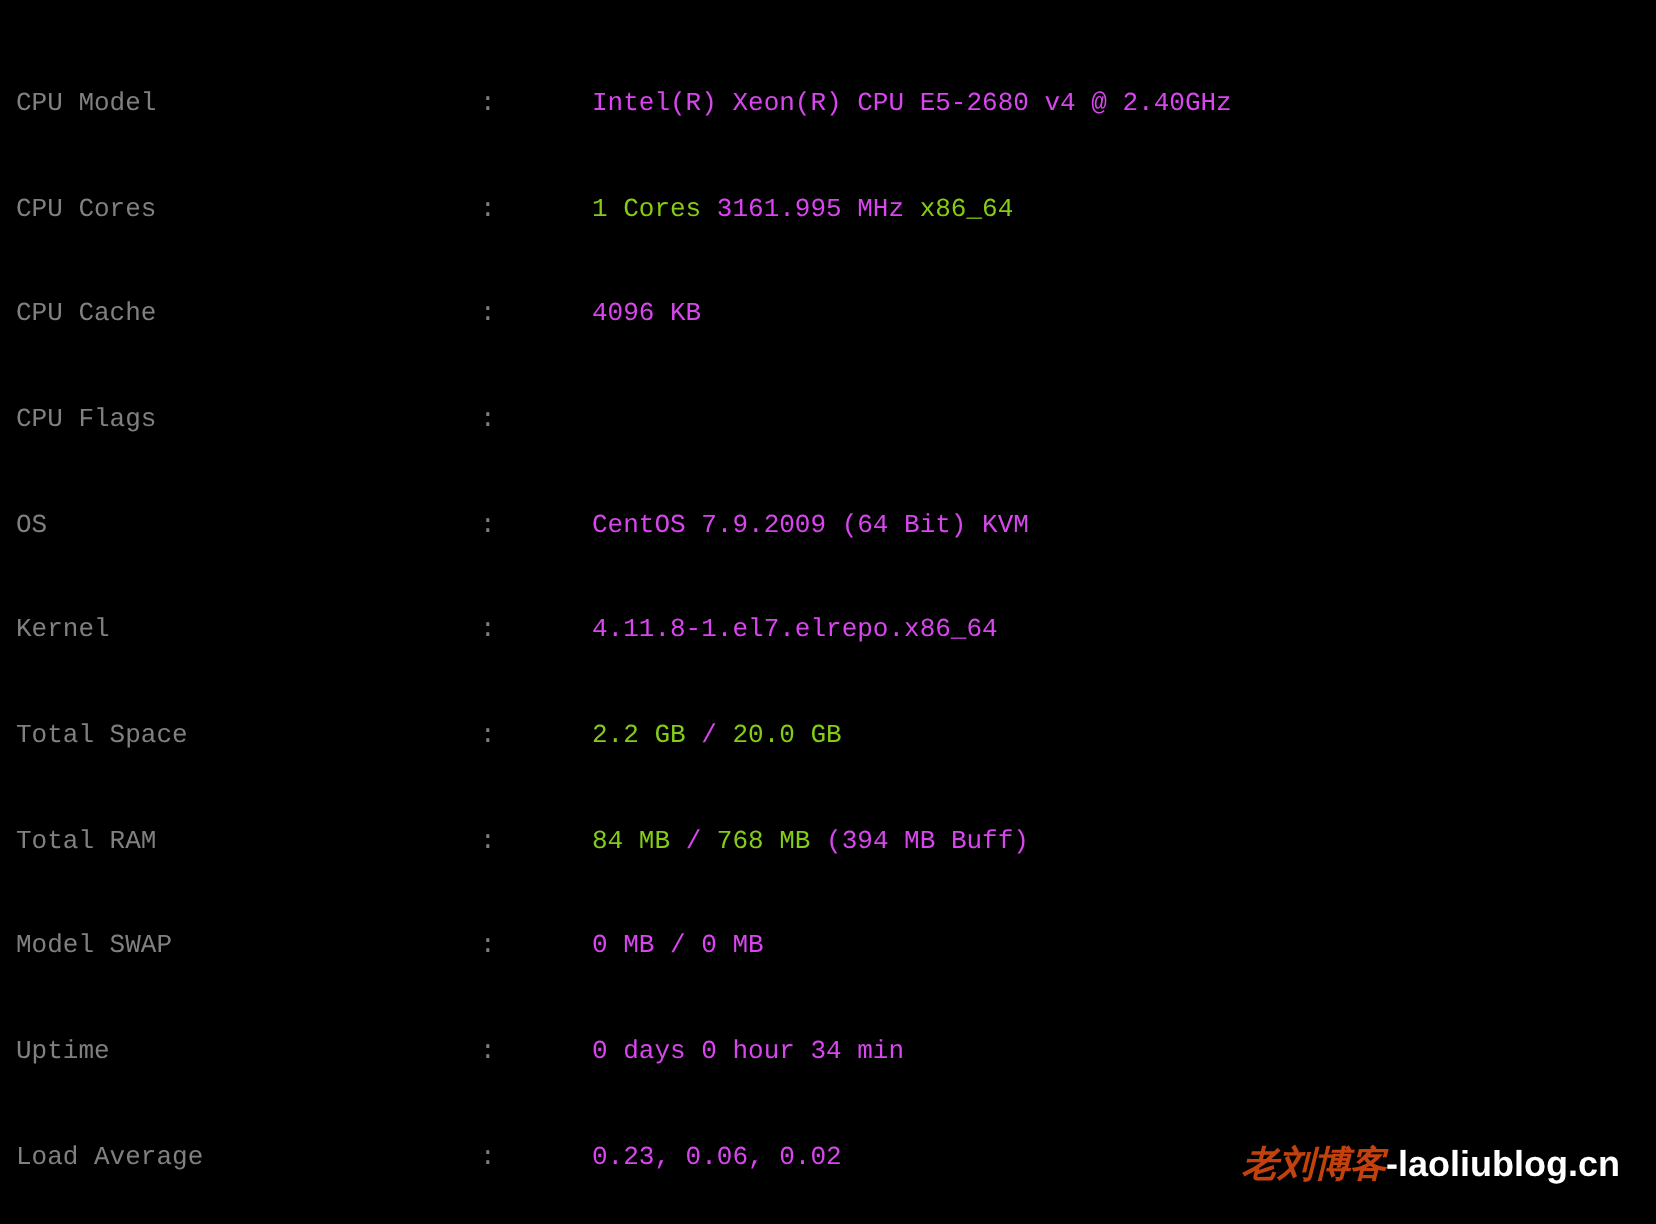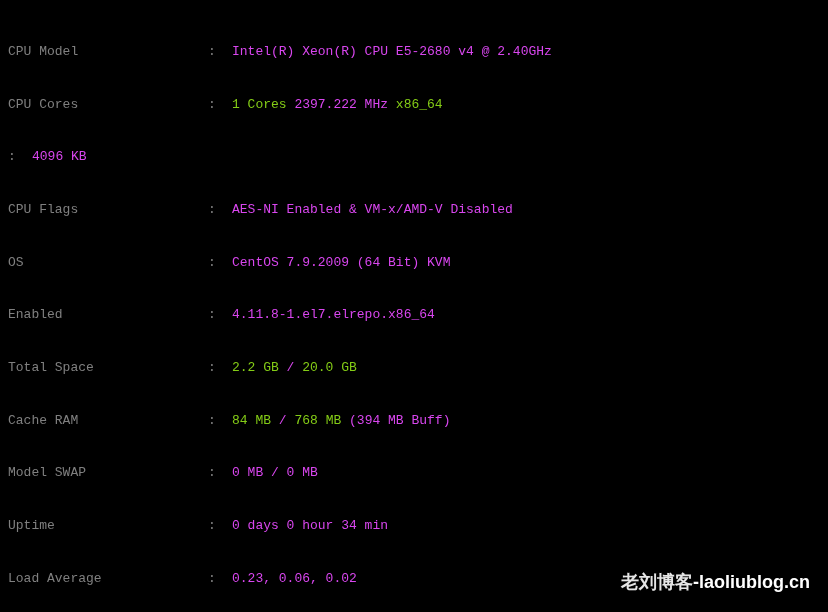--- a/index.html
+++ b/index.html
@@ -17,20 +17,21 @@
       width: 828px;
       height: 612px;
       overflow: hidden;
       position: relative;
     }
     .term {
       white-space: pre;
     }
     .line {
       display: flex;
+      gap: 32px;
     }
     .label {
       color: #808080;
       width: 200px;
       flex-shrink: 0;
     }
     .colon {
       color: #808080;
       width: 24px;
       flex-shrink: 0;
@@ -42,51 +43,51 @@
     .yellow { color: #84cc16; }
     .grey { color: #808080; }
     .watermark {
       position: absolute;
       right: 18px;
       bottom: 18px;
       font-family: Arial, sans-serif;
       font-size: 18px;
       font-weight: bold;
     }
-    .watermark .cn { color: #e5e5e5; }
+    .watermark .cn { color: #c2410c; font-style: italic; }
     .watermark .dash { color: #fff; }
     .watermark .en { color: #fff; }
   </style>
 </head>
 <body>
 
 <div class="term">
   <div class="line">
     <span class="label">CPU Model</span><span class="colon grey">: </span><span class="val cyan">Intel(R) Xeon(R) CPU E5-2680 v4 @ 2.40GHz</span>
   </div>
   <div class="line">
-    <span class="label">CPU Cores</span><span class="colon grey">: </span><span class="val"><span class="yellow">1 Cores</span><span class="cyan"> 2397.222 MHz </span><span class="yellow">x86_64</span></span>
+    <span class="label">CPU Cores</span><span class="colon grey">: </span><span class="val"><span class="yellow">1 Cores</span><span class="cyan"> 3161.995 MHz </span><span class="yellow">x86_64</span></span>
   </div>
   <div class="line">
-    <span class="colon grey">: </span><span class="val cyan">4096 KB</span>
+    <span class="label">CPU Cache</span><span class="colon grey">: </span><span class="val cyan">4096 KB</span>
   </div>
   <div class="line">
-    <span class="label">CPU Flags</span><span class="colon grey">: </span><span class="val cyan">AES-NI Enabled &amp; VM-x/AMD-V Disabled</span>
+    <span class="label">CPU Flags</span><span class="colon grey">: </span>
   </div>
   <div class="line">
     <span class="label">OS</span><span class="colon grey">: </span><span class="val cyan">CentOS 7.9.2009 (64 Bit) KVM</span>
   </div>
   <div class="line">
-    <span class="label">Enabled</span><span class="colon grey">: </span><span class="val cyan">4.11.8-1.el7.elrepo.x86_64</span>
+    <span class="label">Kernel</span><span class="colon grey">: </span><span class="val cyan">4.11.8-1.el7.elrepo.x86_64</span>
   </div>
   <div class="line">
     <span class="label">Total Space</span><span class="colon grey">: </span><span class="val"><span class="yellow">2.2 GB</span><span class="cyan"> / </span><span class="yellow">20.0 GB</span></span>
   </div>
   <div class="line">
-    <span class="label">Cache RAM</span><span class="colon grey">: </span><span class="val"><span class="yellow">84 MB</span><span class="cyan"> / </span><span class="yellow">768 MB</span><span class="cyan"> (394 MB Buff)</span></span>
+    <span class="label">Total RAM</span><span class="colon grey">: </span><span class="val"><span class="yellow">84 MB</span><span class="cyan"> / </span><span class="yellow">768 MB</span><span class="cyan"> (394 MB Buff)</span></span>
   </div>
   <div class="line">
     <span class="label">Model SWAP</span><span class="colon grey">: </span><span class="val cyan">0 MB / 0 MB</span>
   </div>
   <div class="line">
     <span class="label">Uptime</span><span class="colon grey">: </span><span class="val cyan">0 days 0 hour 34 min</span>
   </div>
   <div class="line">
     <span class="label">Load Average</span><span class="colon grey">: </span><span class="val cyan">0.23, 0.06, 0.02</span>
   </div>

